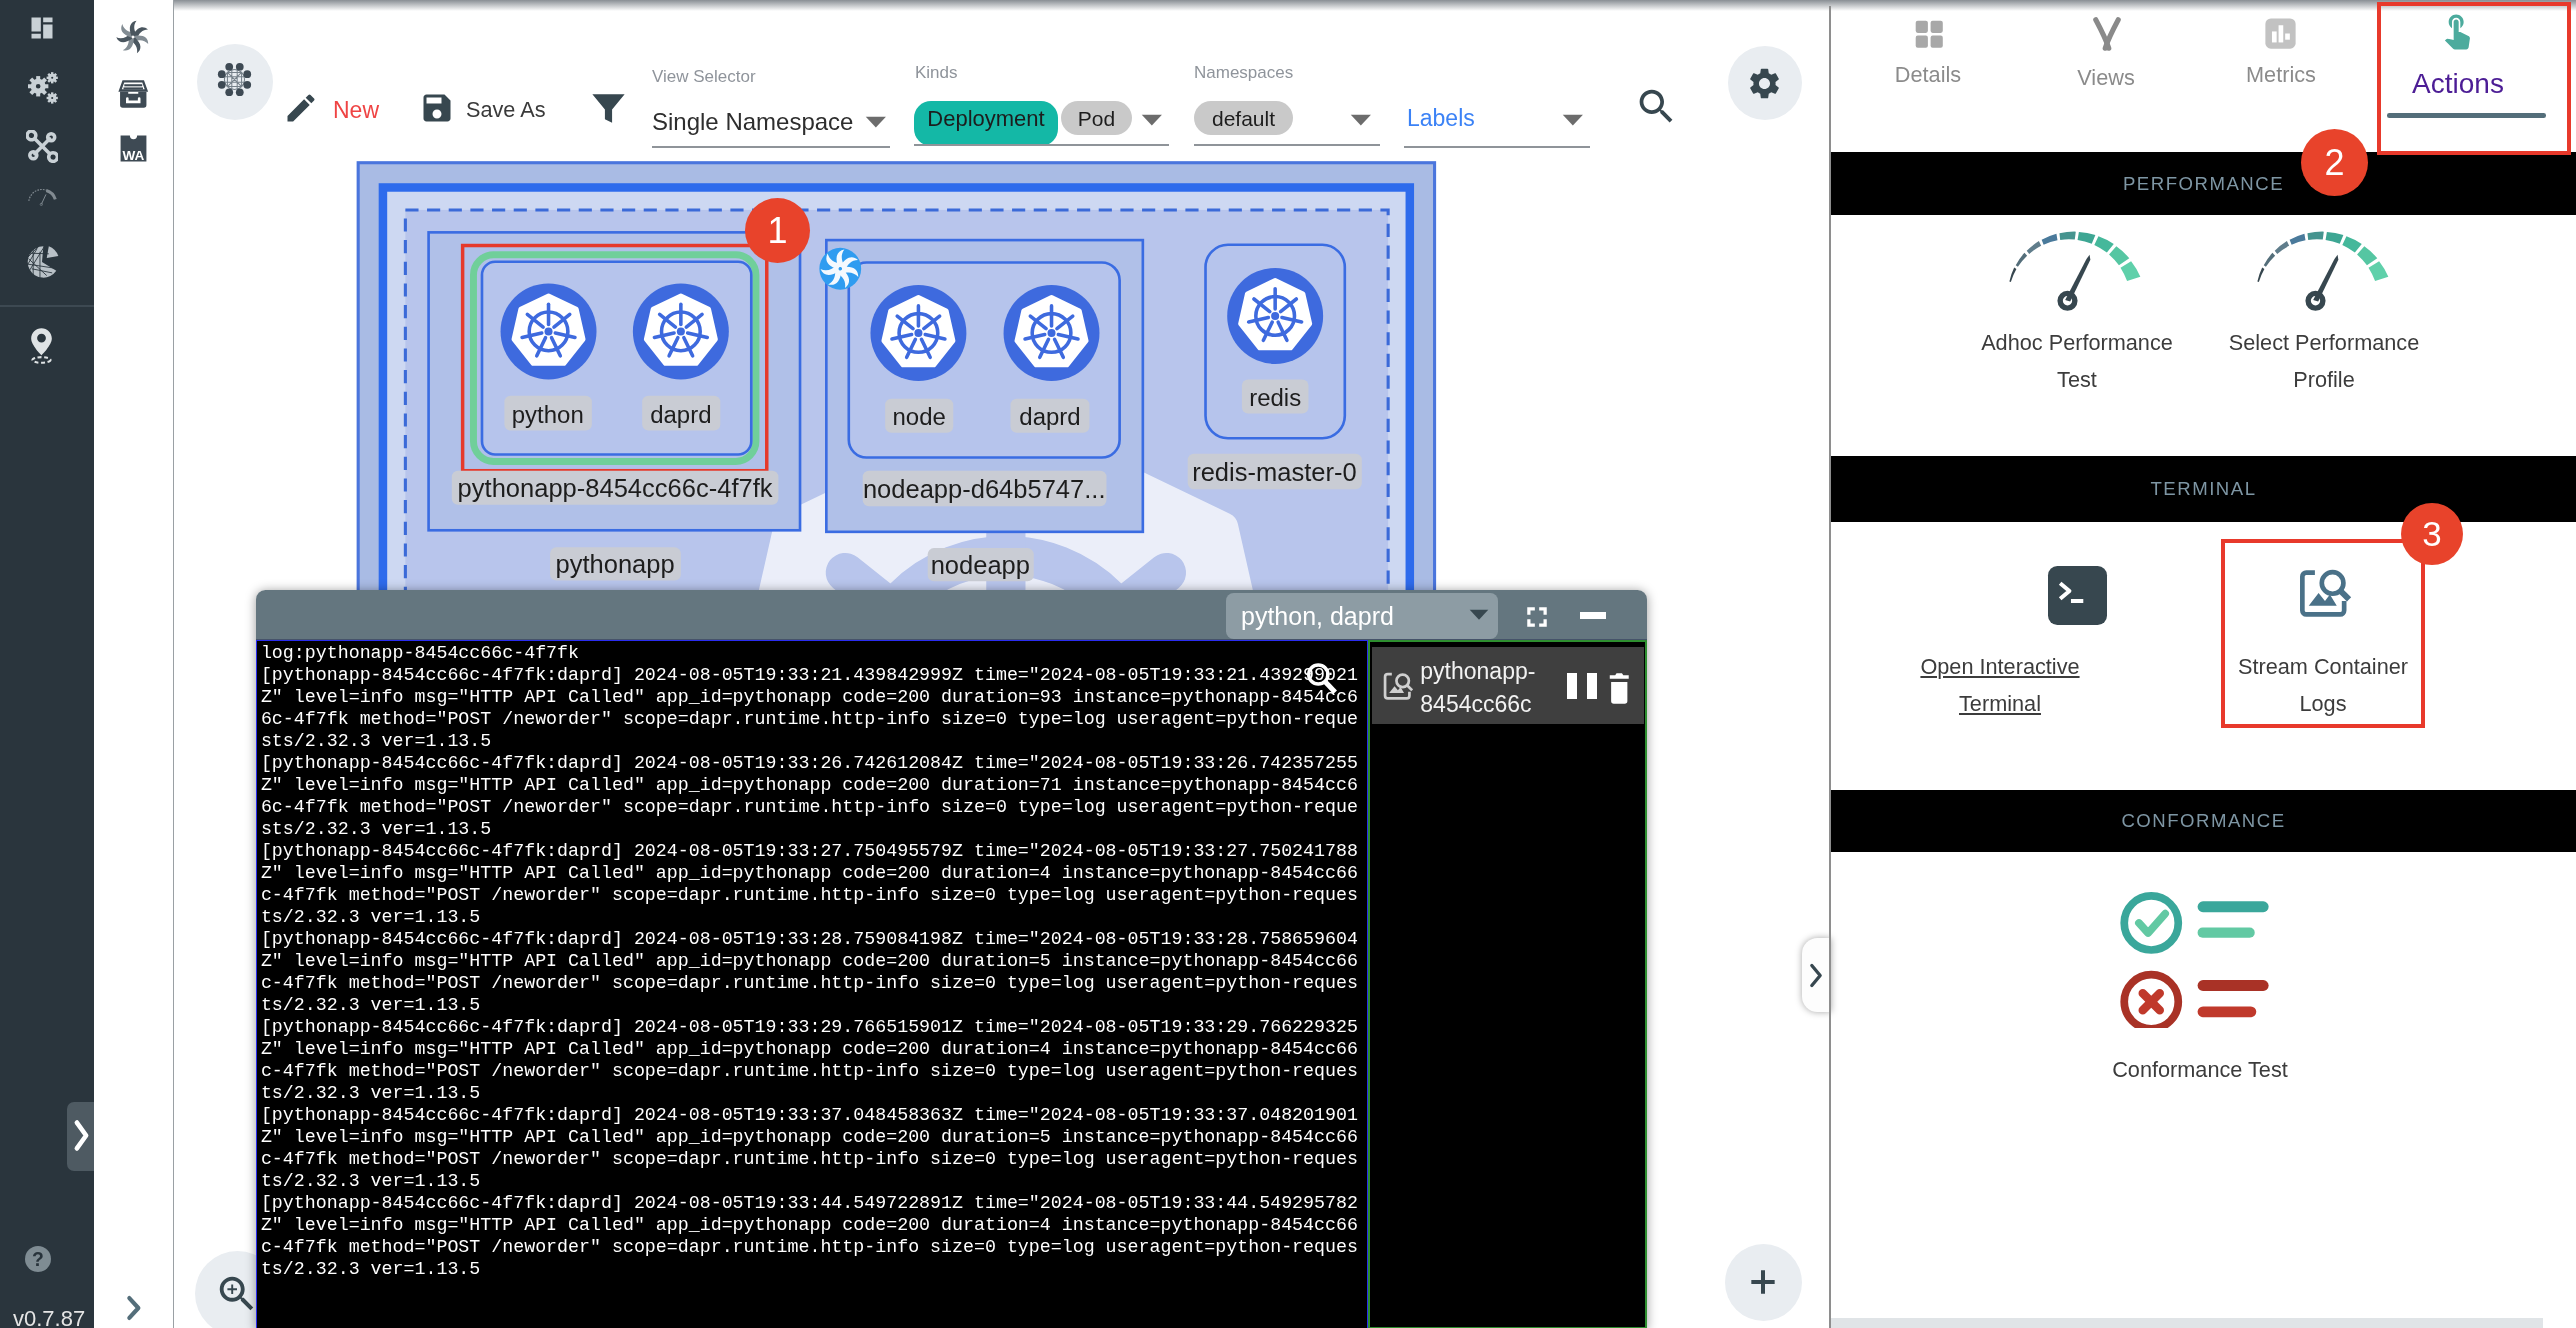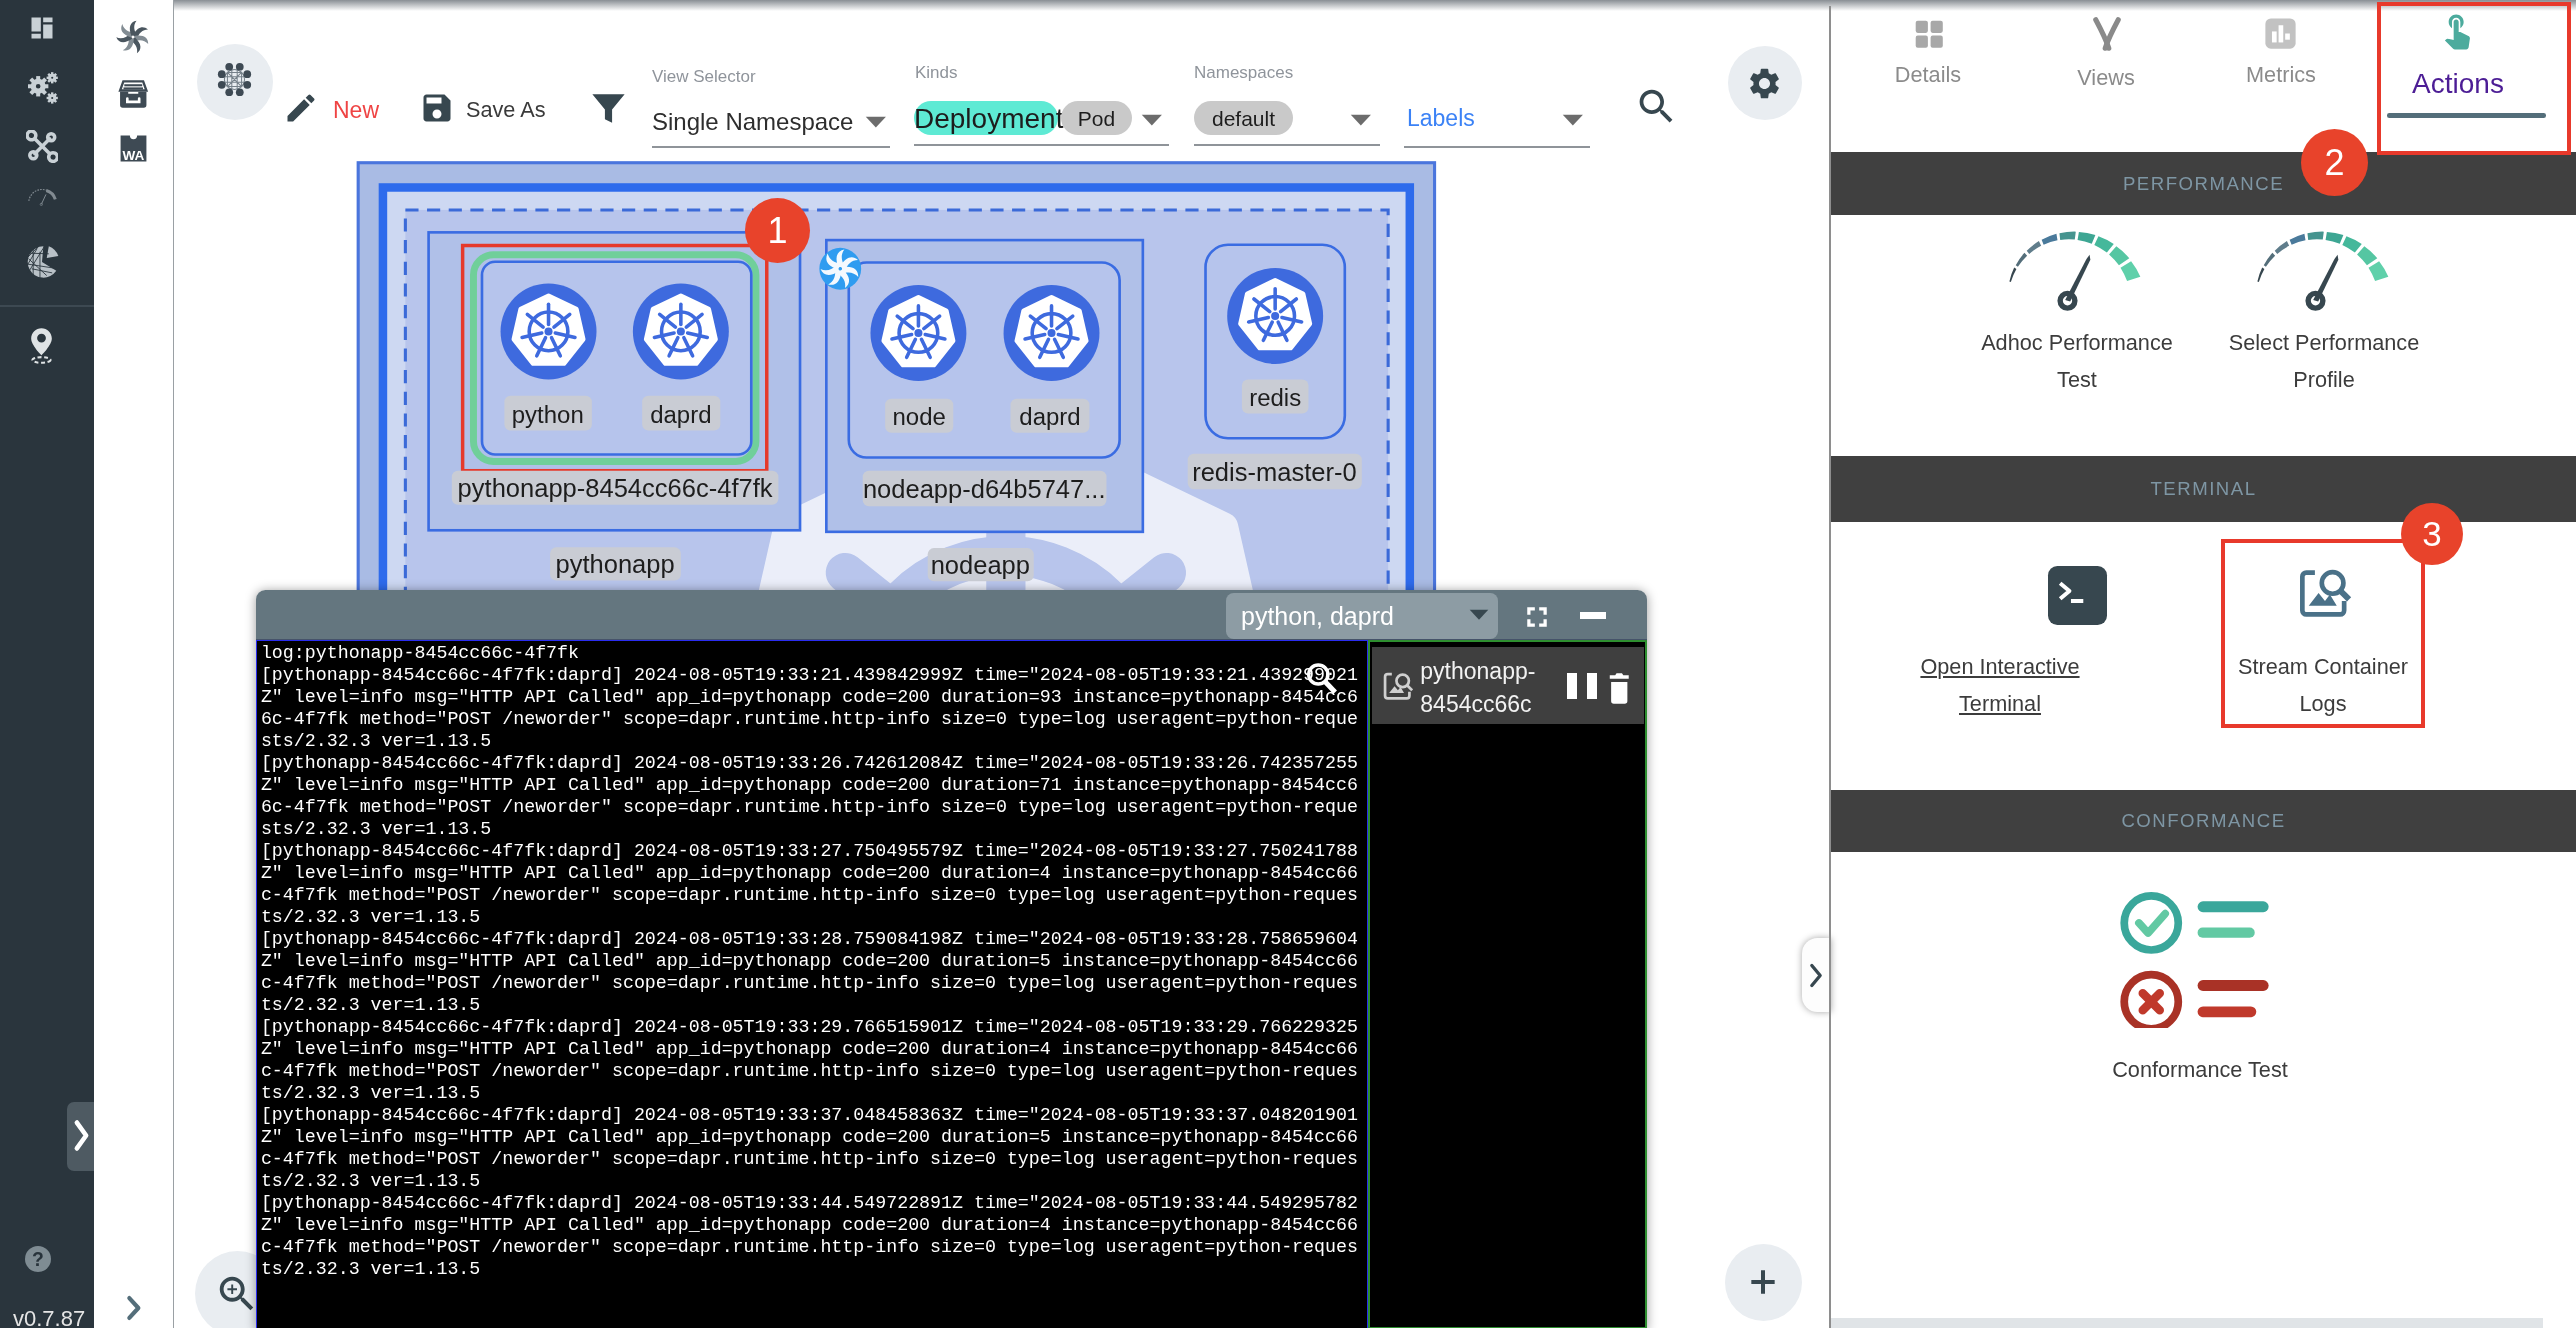--- a/index.html
+++ b/index.html
@@ -3,21 +3,21 @@
 <meta charset="utf-8">
 <style>
   * { margin:0; padding:0; box-sizing:border-box; }
   html,body { width:2576px; height:1329px; overflow:hidden; background:#fff;
     -webkit-font-smoothing:antialiased;
     font-family:"Liberation Sans", sans-serif; }
   .abs { position:absolute; }
   #page { position:relative; width:2576px; height:1329px; }
   .chip { position:absolute; background:#cbced6; border-radius:6.2px; color:#1d1d1d;
     text-align:center; }
-  .band { position:absolute; left:1831px; width:745px; height:63px; background:#404040;
+  .band { position:absolute; left:1831px; width:745px; height:63px; background:#000000;
     color:#7e96a4; font-size:18.6px; letter-spacing:1.5px; text-align:center; }
   .tablab { position:absolute; color:#8b8b8b; font-size:21.7px; text-align:center; width:186px; }
   .itemlab { position:absolute; color:#3c3c3c; font-size:21.7px; text-align:center;
     line-height:37px; width:232px; }
 </style>
 </head>
 <body>
 <div id="page">
 
   <div class="abs" style="left:94px; top:0; width:2482px; height:10.8px;
@@ -168,22 +168,22 @@
     <path d="M3 4h18l-7 8.5V20l-4-2v-5.5z"></path>
   </svg>
   <div class="abs" style="left:652px; top:67px; font-size:17px; color:#8f949b;">View Selector</div>
   <div class="abs" style="left:652px; top:108px; font-size:24px; color:#2e2e2e;">Single Namespace</div>
   <svg class="abs" style="left:865px; top:116px;" width="21.7" height="12.4" viewBox="0 0 28 16">
     <path d="M1 1 L27 1 L14 15 Z" fill="#6c6c6c"></path>
   </svg>
   <div class="abs" style="left:652px; top:146px; width:238px; height:1.5px; background:#8f9499;"></div>
 
   <div class="abs" style="left:915px; top:63px; font-size:17px; color:#8f949b;">Kinds</div>
-  <div class="chip" style="left:914px; top:101px; width:144px; height:34px; border-radius:17px;
-    background:#5eead4; font-size:28px; line-height:35px;">Deployment</div>
+  <div class="chip" style="left:914px; top:101px; width:144px; height:45px; border-radius:17px;
+    background:#14b8a6; font-size:22px; line-height:35px;">Deployment</div>
   <div class="chip" style="left:1061px; top:101px; width:71px; height:34px; border-radius:17px;
     background:#c9c9c9; font-size:21px; line-height:35px;">Pod</div>
   <svg class="abs" style="left:1141px; top:114px;" width="21.7" height="12.4" viewBox="0 0 28 16">
     <path d="M1 1 L27 1 L14 15 Z" fill="#6c6c6c"></path>
   </svg>
   <div class="abs" style="left:914px; top:144px; width:255px; height:1.5px; background:#8f9499;"></div>
 
   <div class="abs" style="left:1194px; top:63px; font-size:17px; color:#8f949b;">Namespaces</div>
   <div class="chip" style="left:1194px; top:101px; width:99px; height:34px; border-radius:17px;
     background:#c9c9c9; font-size:21px; line-height:35px;">default</div>

